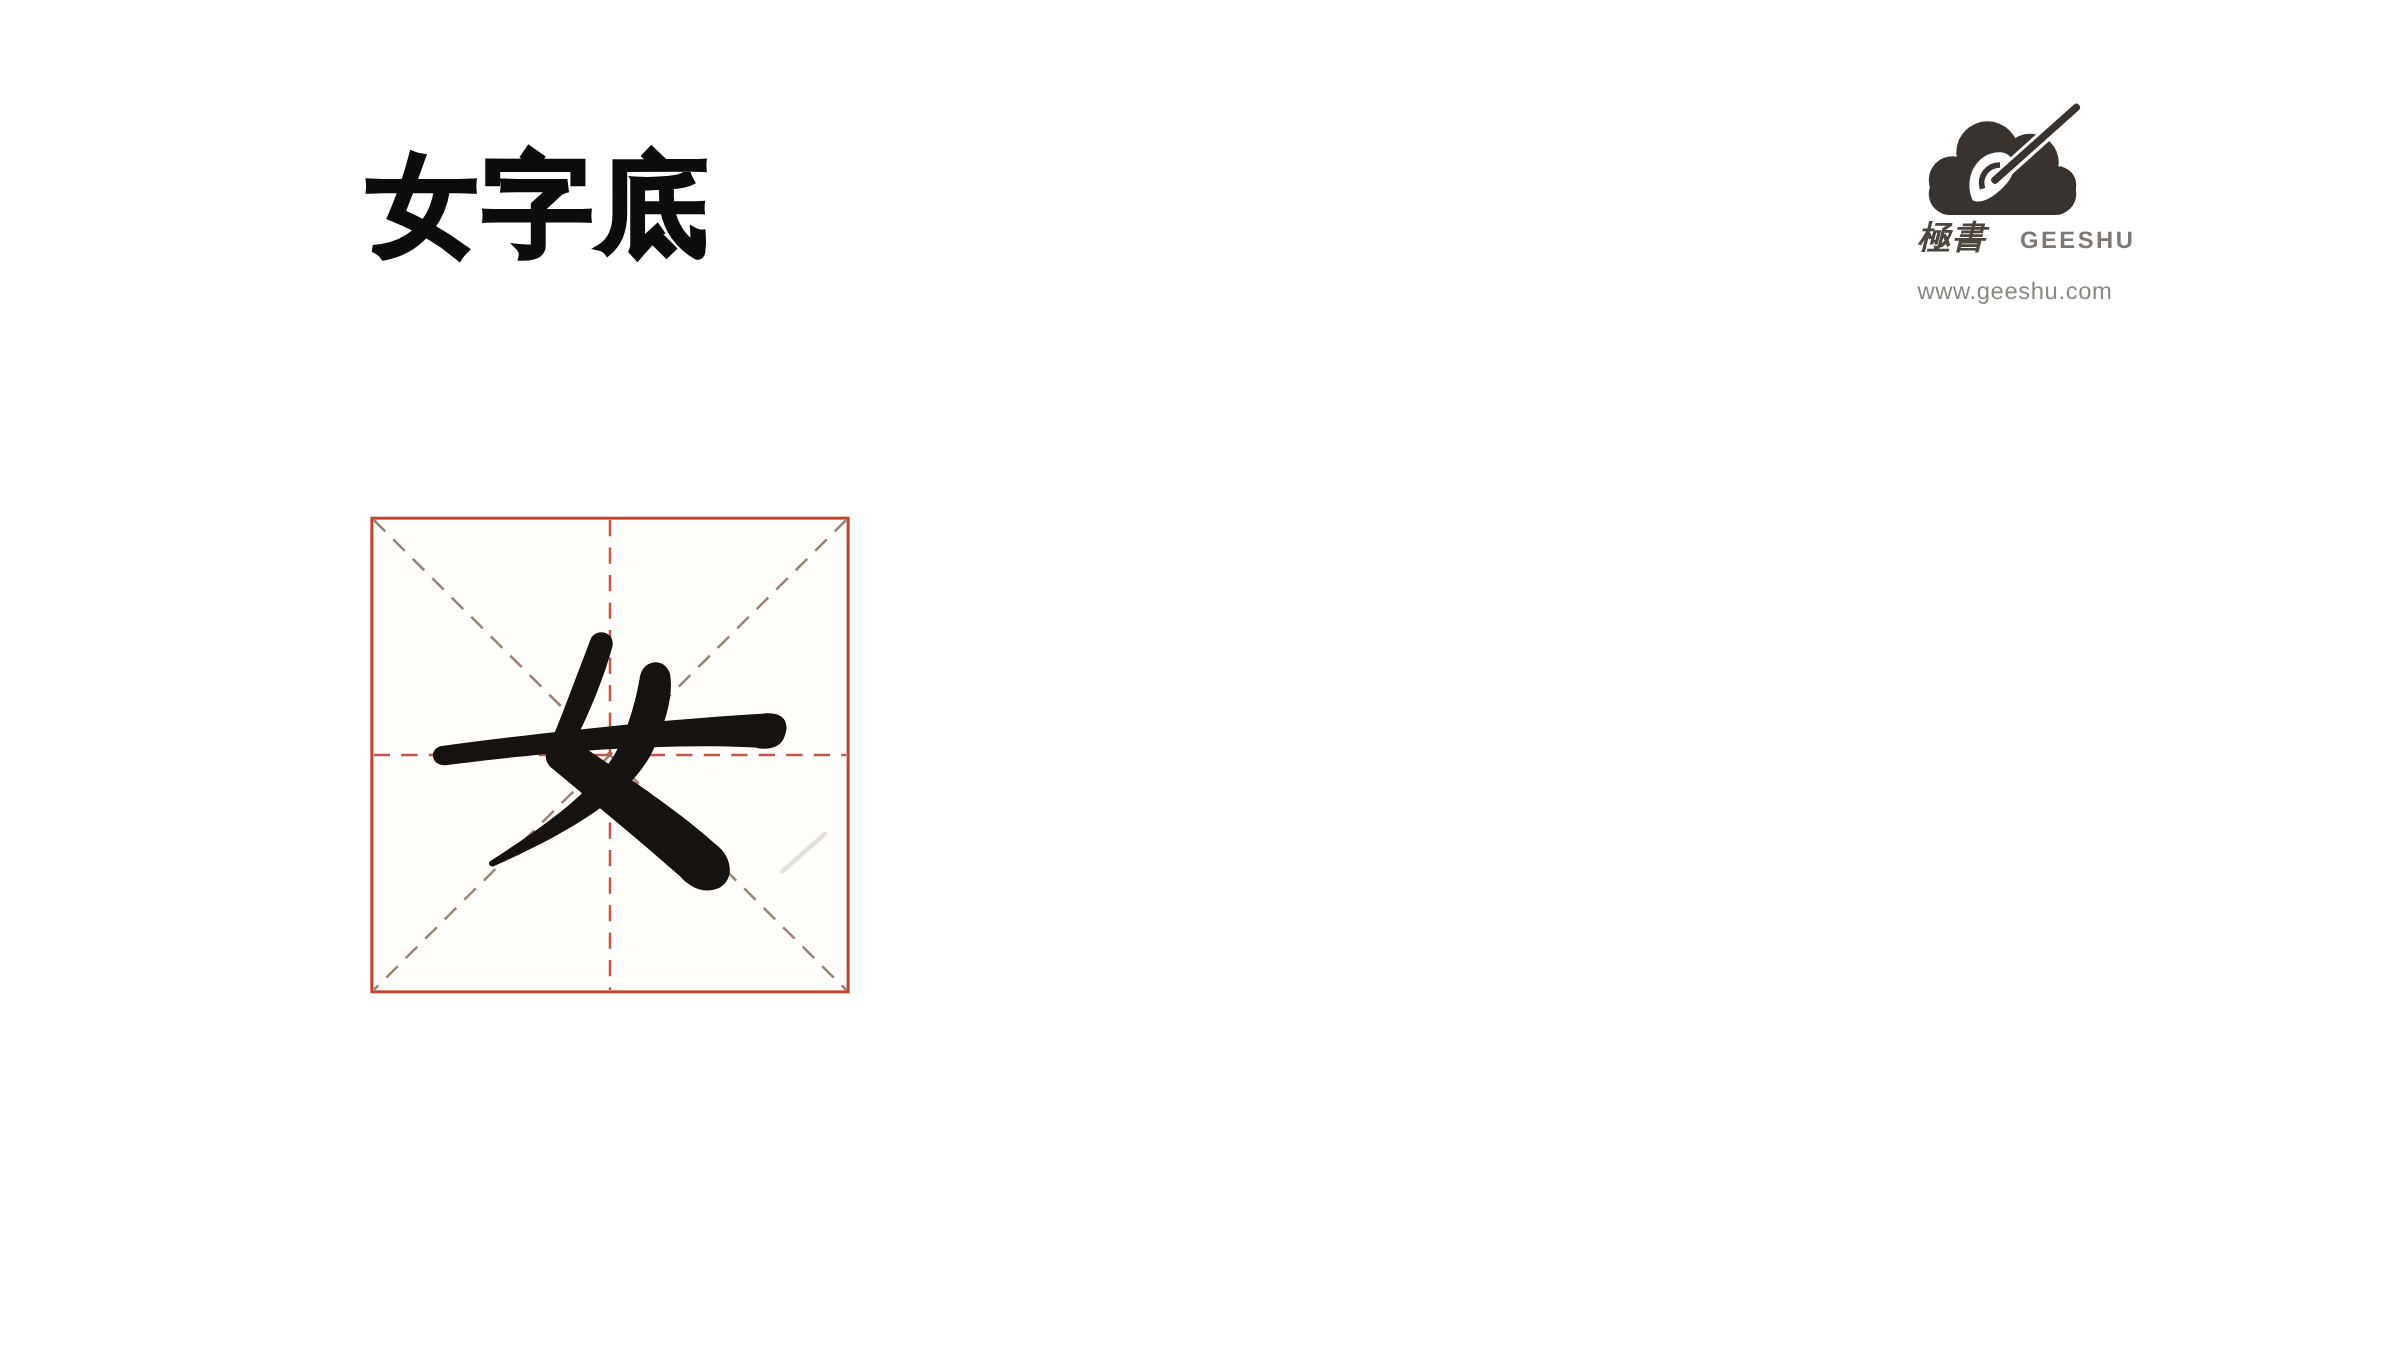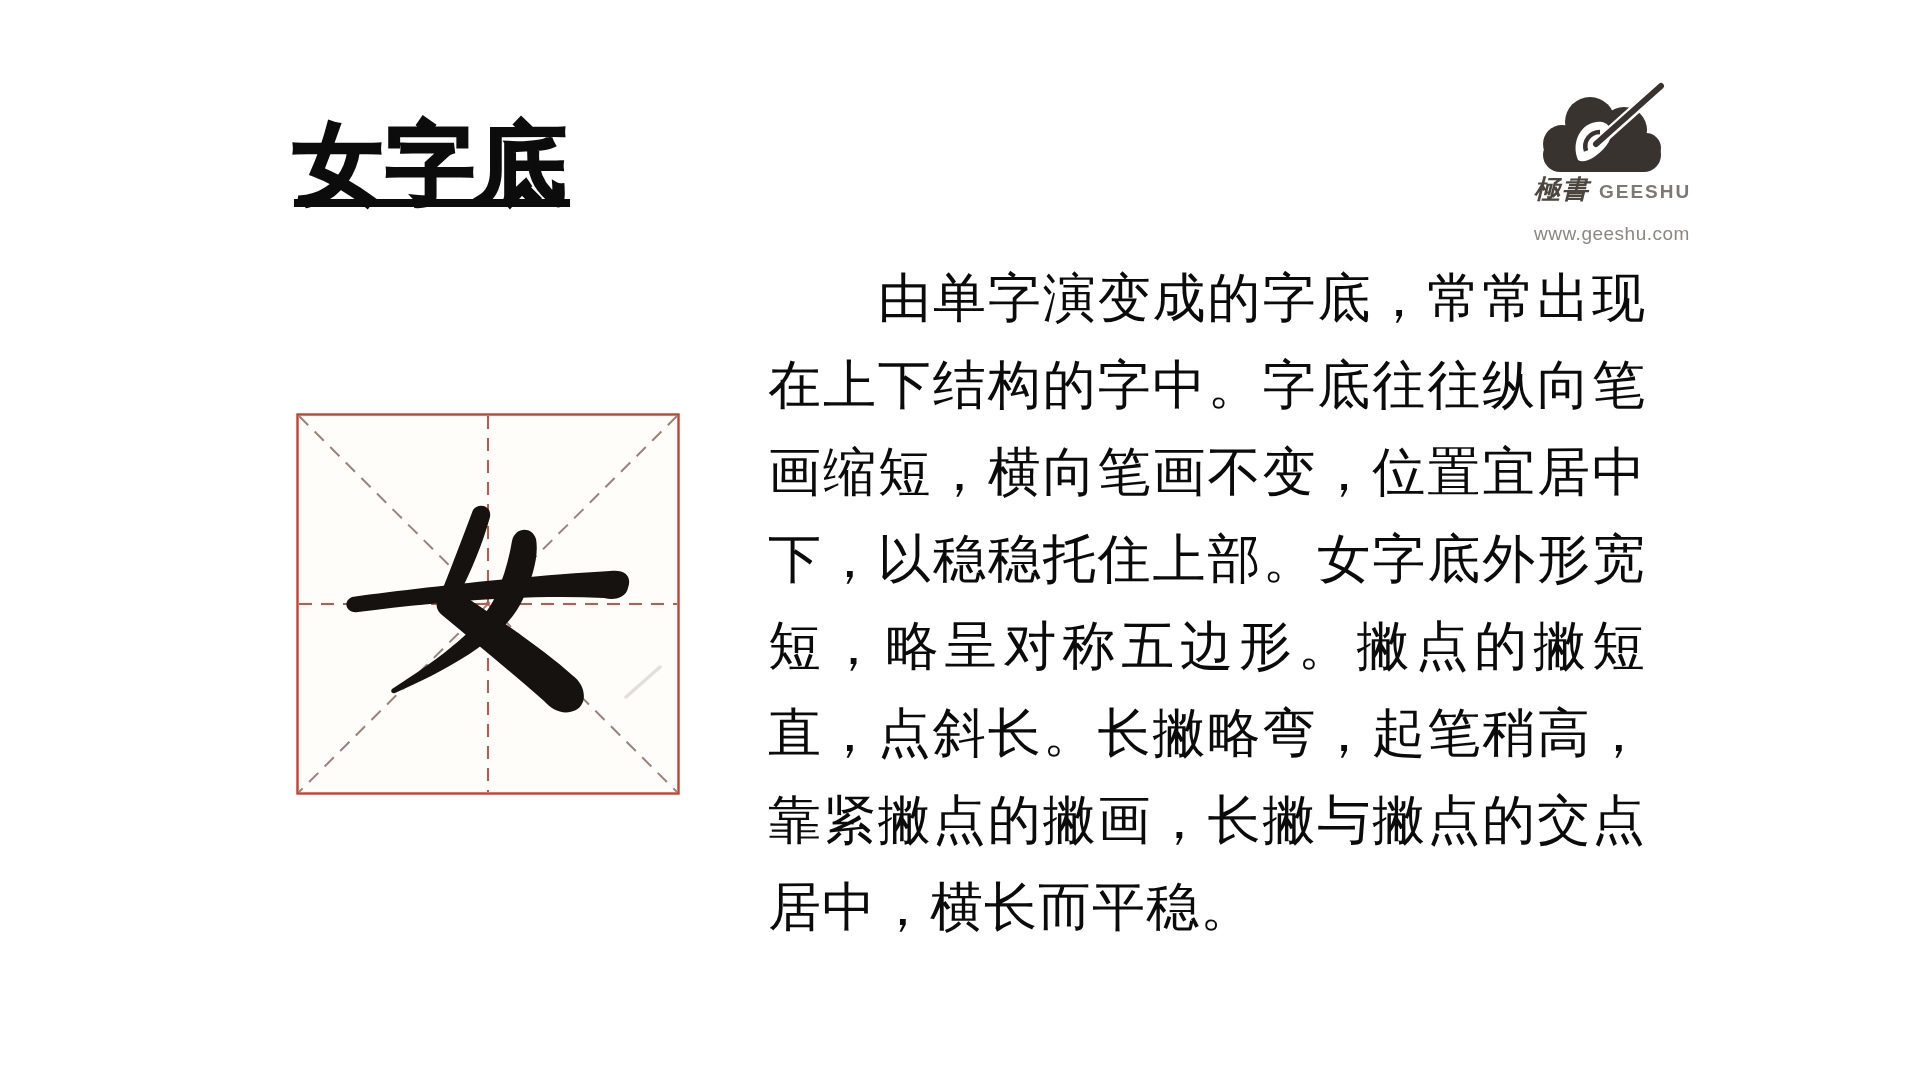--- a/index.html
+++ b/index.html
@@ -19,21 +19,20 @@
     position: absolute;
     left: 294px;
     top: 120px;
     font-size: 88px;
     line-height: 1;
     font-weight: 900;
     color: #0c0c0c;
     letter-spacing: 4px;
     -webkit-text-stroke: 3px #0c0c0c;
     white-space: nowrap;
-    text-decoration: underline;
   }
 
   
   .logo {
     position: absolute;
     left: 1534px;
     top: 82px;
     width: 160px;
   }
   .logo-icon { display: block; margin-left: 2px; }
@@ -49,21 +48,21 @@
     font-size: 26px;
     font-weight: 700;
     color: #4c463f;
     letter-spacing: 2px;
   }
   .logo-brand-en {
     font-size: 19px;
     font-weight: 800;
     color: #7d7873;
     letter-spacing: 2px;
-    margin-left: 9px;
+    margin-left: 26px;
   }
   .logo-url {
     font-size: 19px;
     color: #8c8781;
     margin-top: 16px;
     letter-spacing: 0.5px;
     white-space: nowrap;
   }
 
   
@@ -154,15 +153,14 @@
 
       <path d="M56,184
                C130,174 240,162 314,158
                C330,156 336,164 332,175
                C330,184 320,188 308,185
                C226,181 132,190 62,199
                C50,201 46,188 56,184 Z" fill="#151210"></path>
     </g>
   </svg>
 
-  <div class="description-paragraph">由单字演变成的字底，常常出现在上下结构的字中。字底往往纵向笔画缩短，横向笔画不变，位置宜居中下，以稳稳托住上部。女字底外形宽短，略呈对称五边形。撇点的撇短直，点斜长。长撇略弯，起笔稍高，靠紧撇点的撇画，长撇与撇点的交点居中，横长而平稳。</div>
 
 </div>
 
 </body></html>

